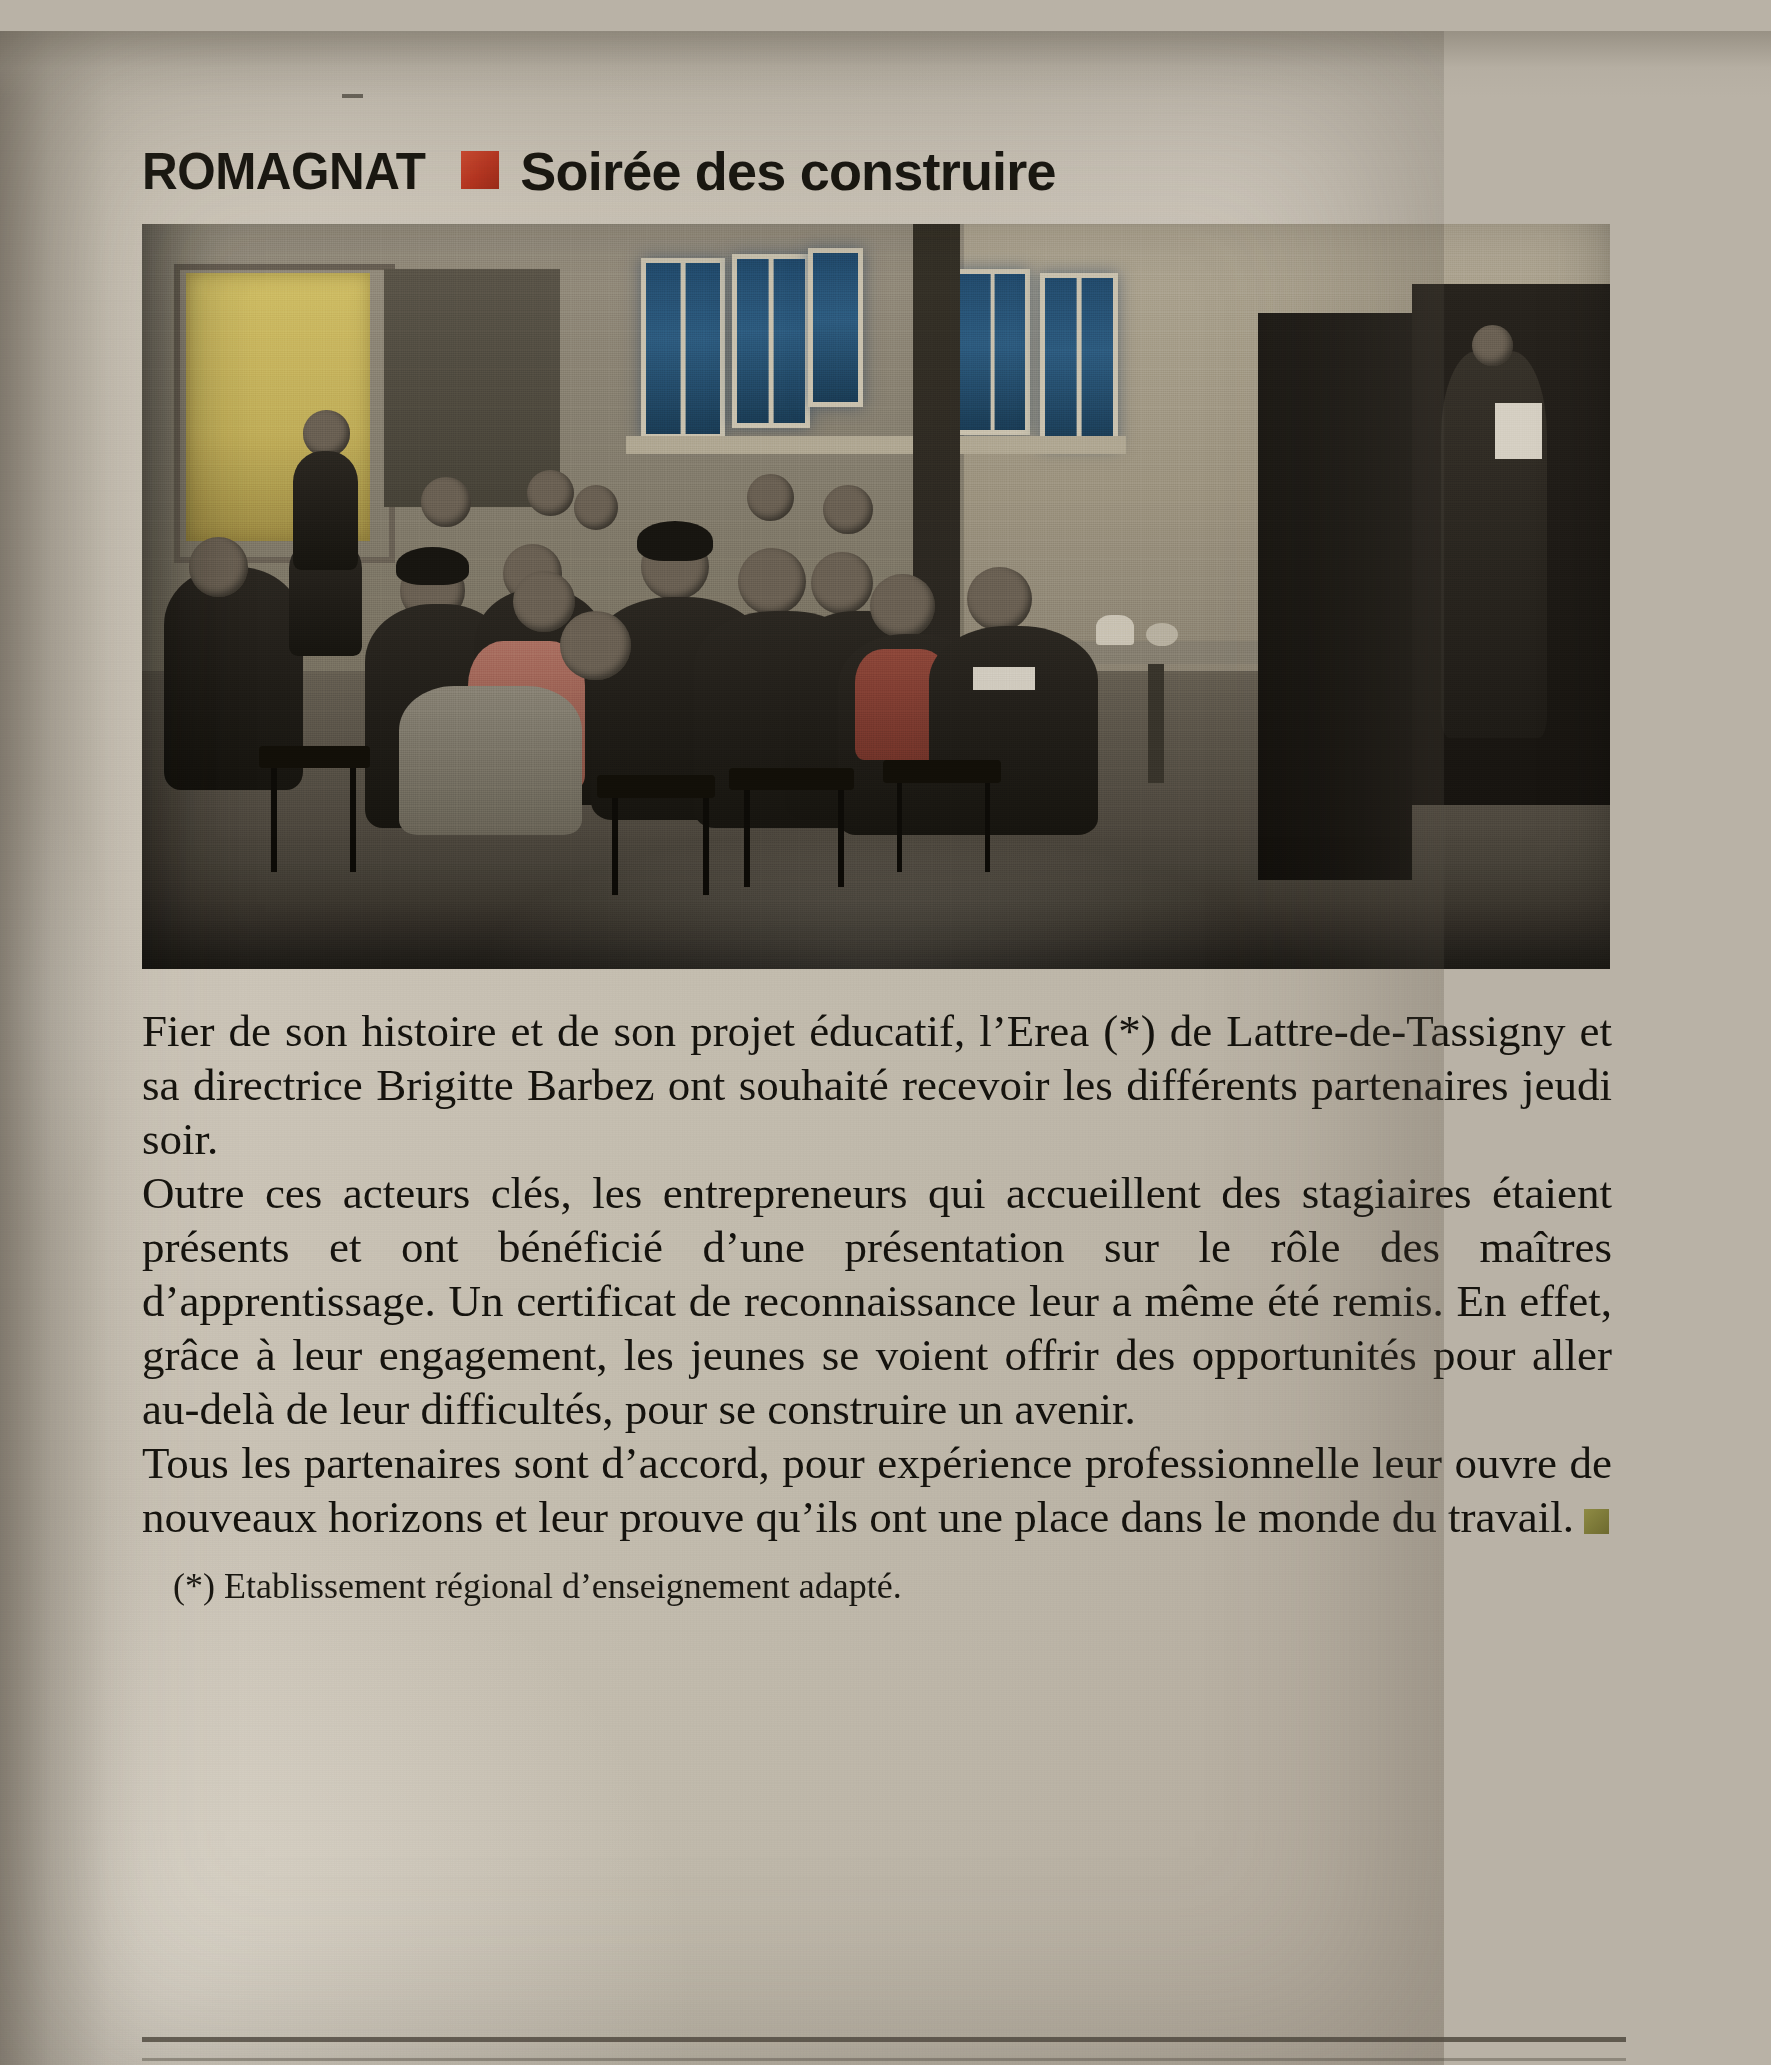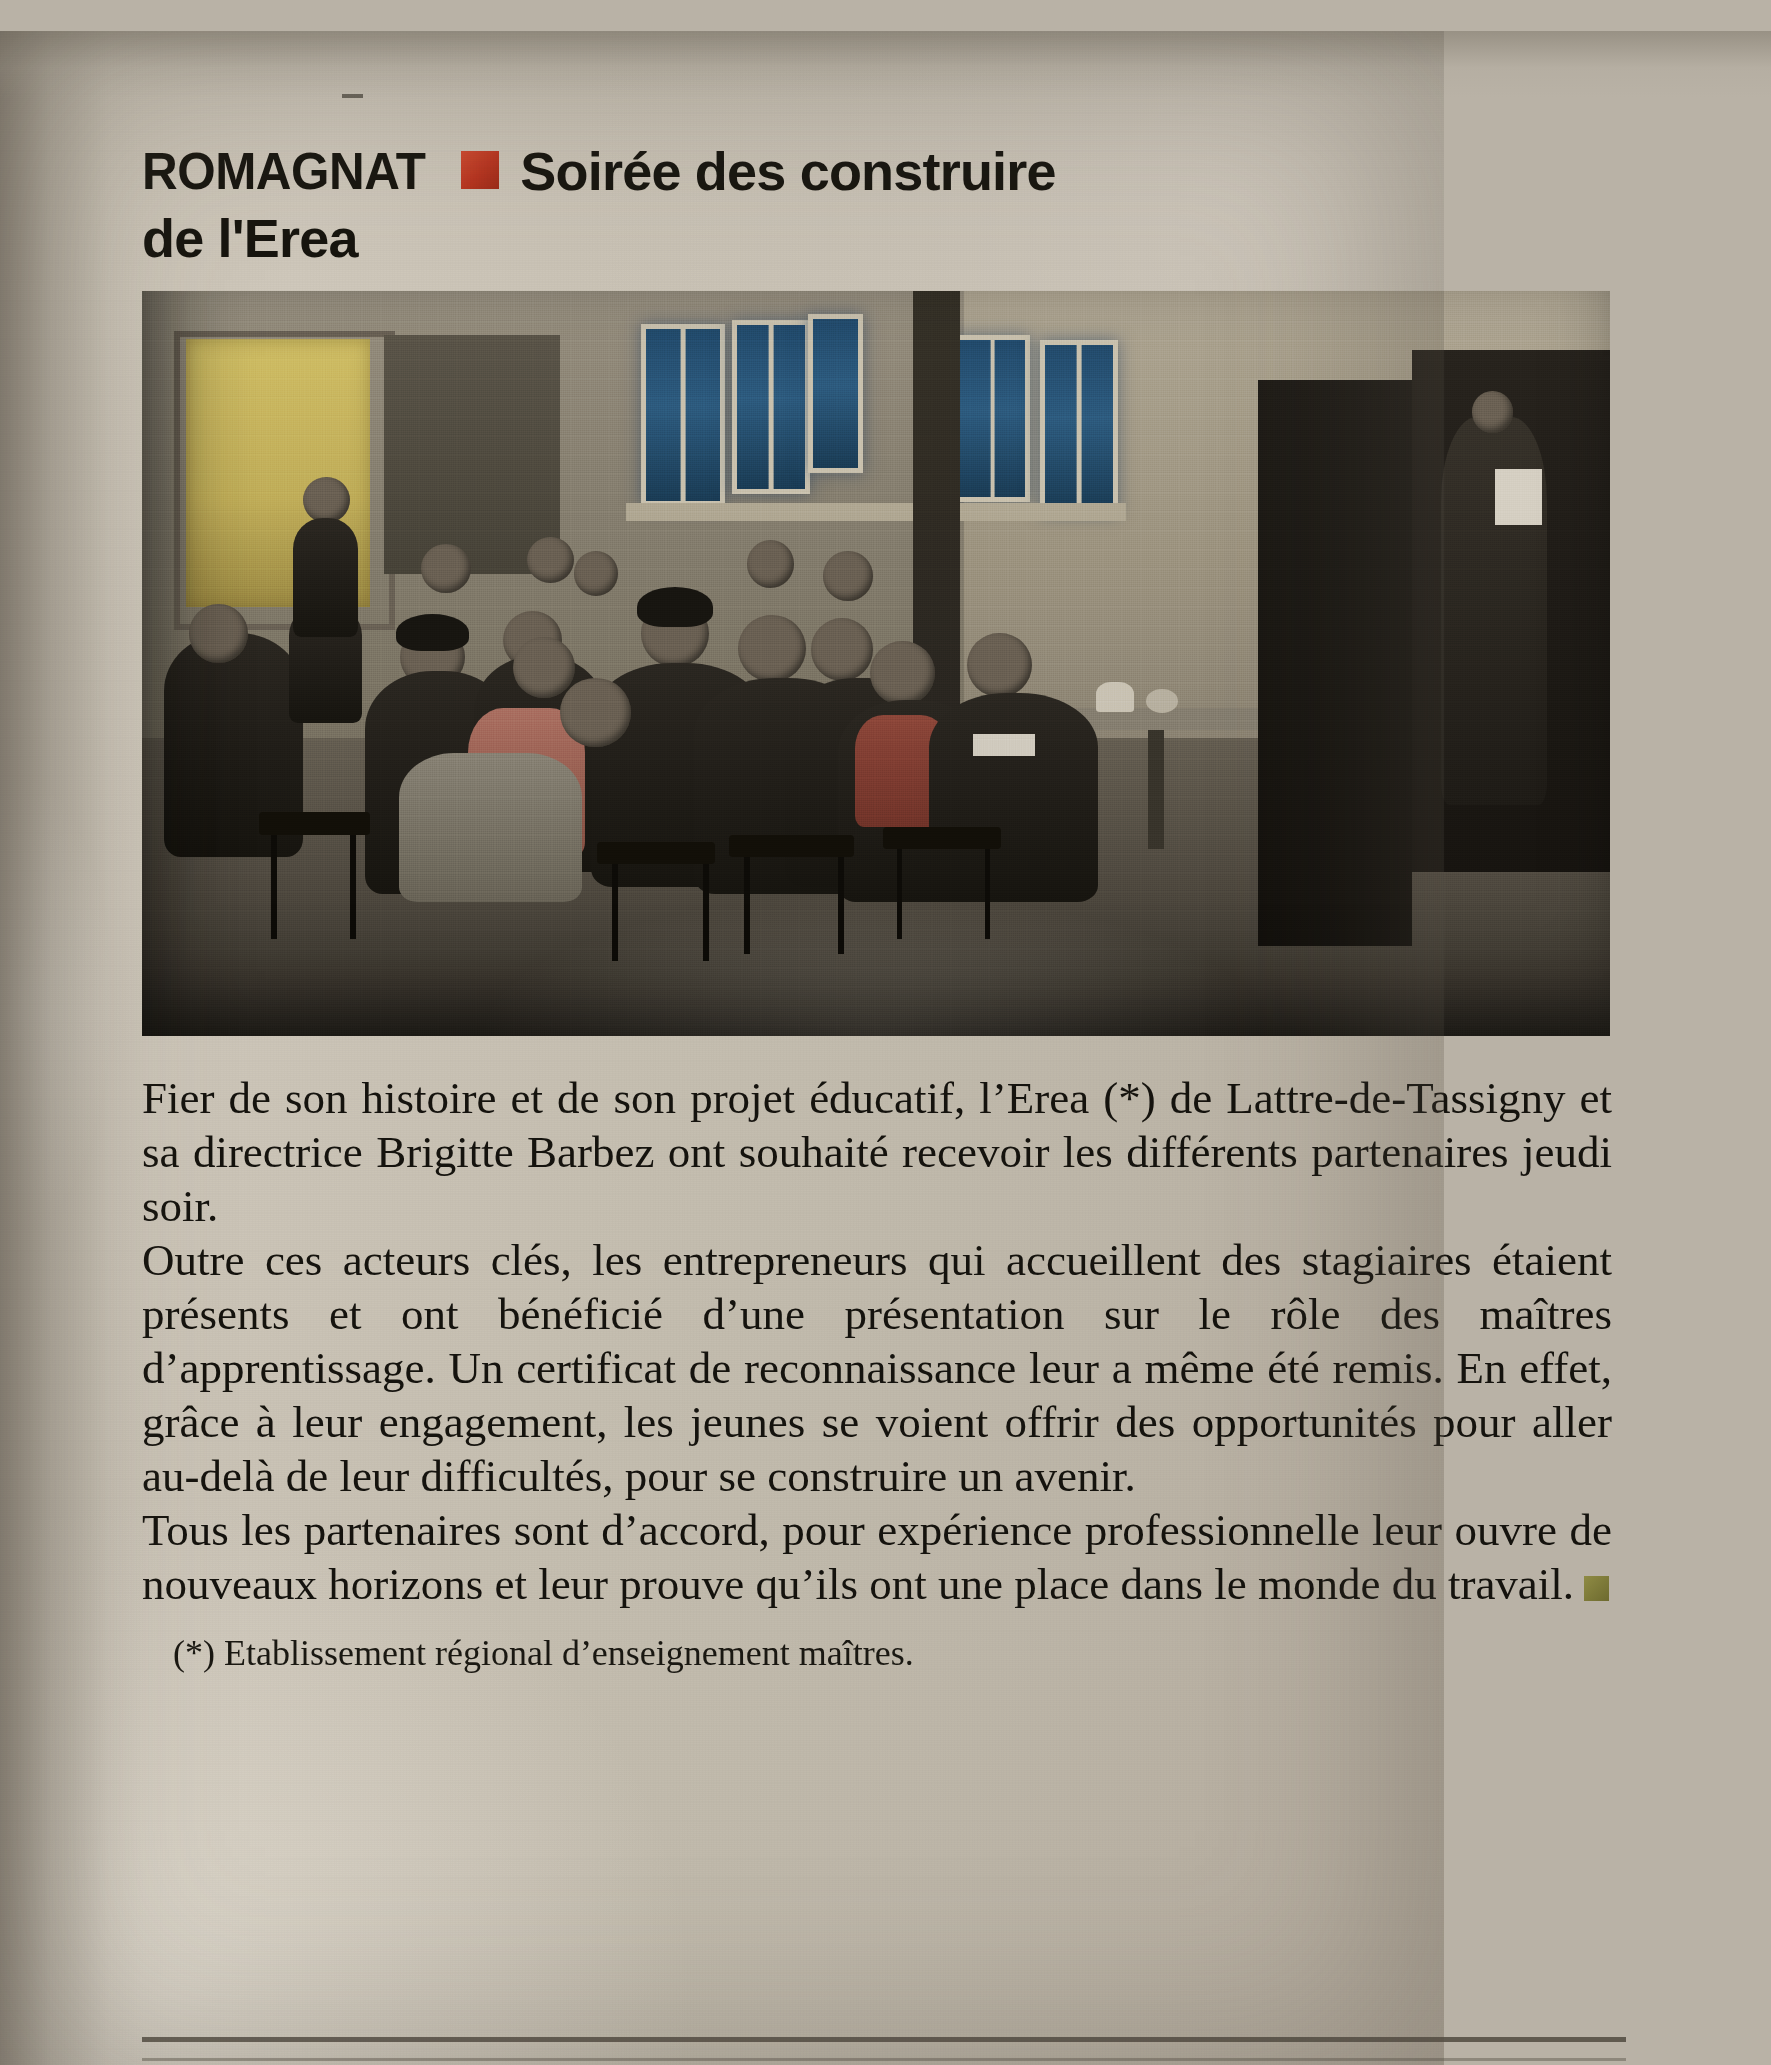--- a/index.html
+++ b/index.html
@@ -350,21 +350,20 @@
   <div id="tick-top"></div>
 
   <div id="article">
 
     <div class="headline">
       <div class="headline-row1">
         <span class="kicker">ROMAGNAT</span>
         <span class="bullet-square"></span>
         <span class="headline-main">Soirée des construire</span>
       </div>
-      <div class="headline-row2">de l'Erea</div>
     </div>
 
     <div id="photo-wrap">
       <div id="photo">
         <div class="wall"></div>
         <div class="wall-right"></div>
         <div class="floor"></div>
         <div class="floor-sheen"></div>
 
         <div class="door-yellow-frame"></div>
@@ -460,21 +459,21 @@
         <div class="photo-dark-corner"></div>
       </div>
     </div>
 
     <div id="body-text">
       <p>Fier de son histoire et de son projet éducatif, l’Erea (*) de Lattre-de-Tassigny et sa directrice Brigitte Barbez ont souhaité recevoir les différents partenaires jeudi soir.</p>
       <p>Outre ces acteurs clés, les entrepreneurs qui accueillent des stagiaires étaient présents et ont bénéficié d’une présentation sur le rôle des maîtres d’apprentissage. Un certificat de reconnaissance leur a même été remis. En effet, grâce à leur engagement, les jeunes se voient offrir des opportunités pour aller au-delà de leur difficultés, pour se construire un avenir.</p>
       <p><span>Tous les partenaires sont d’accord, pour expérience professionnelle leur ouvre de nouveaux horizons et leur prouve qu’ils ont une place dans le monde du travail.</span><span class="end-square"></span></p>
     </div>
 
-    <div id="footnote">(*) Etablissement régional d’enseignement maîtres.</div>
+    <div id="footnote">(*) Etablissement régional d’enseignement adapté.</div>
   </div>
 
   <div id="rule-bottom"></div>
   <div id="rule-bottom2"></div>
 
   <div id="crease"></div>
   <div id="fold-left"></div>
   <div id="fold-top"></div>
   <div id="grain"></div>
   <div id="vignette"></div>

